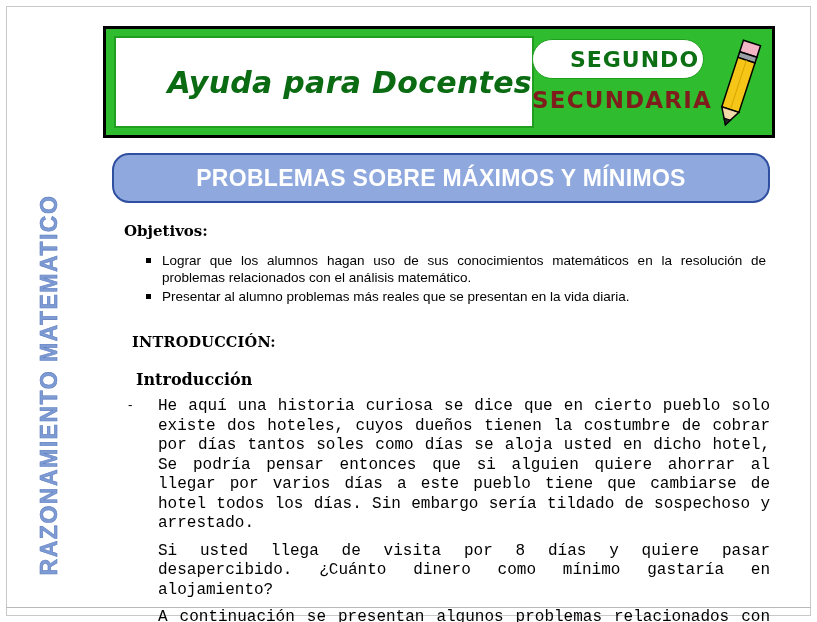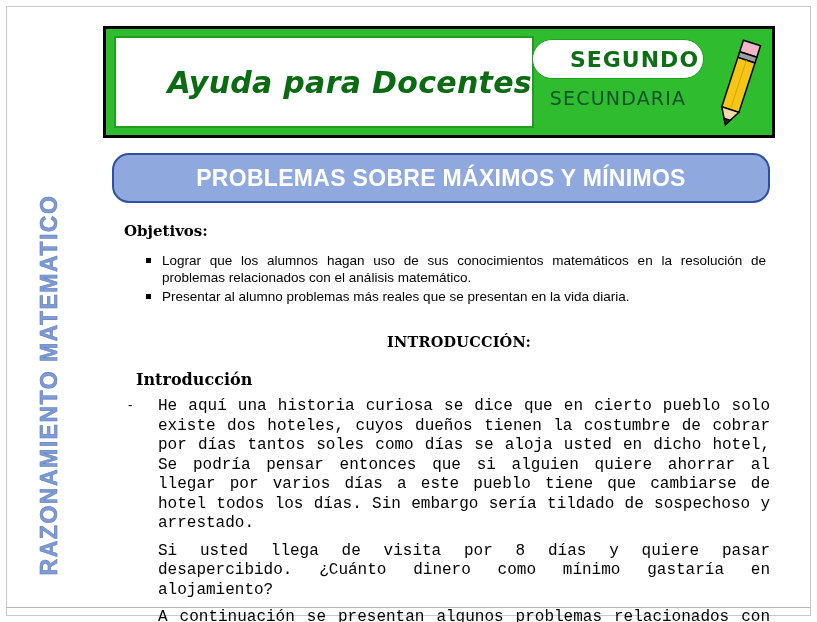--- a/index.html
+++ b/index.html
@@ -136,23 +136,23 @@
     letter-spacing: 1px;
     padding-left: 33px;
   }
   .subtitle-text {
     position: absolute;
     left: 0;
     top: 48px;
     width: 172px;
     text-align: center;
     font-family: "DejaVu Sans", sans-serif;
-    font-weight: normal;
-    font-size: 19px;
-    color: #14532d;
+    font-weight: bold;
+    font-size: 23px;
+    color: #7f1d1d;
     letter-spacing: 1.2px;
   }
   
   .pencil {
     position: absolute;
     right: 10px;
     top: 6px;
     width: 46px;
     height: 96px;
   }
@@ -217,23 +217,22 @@
     left: 10px;
     top: 6px;
     width: 5px;
     height: 5px;
     background: #000000;
   }
   .h-intro-caps {
     font-family: "DejaVu Serif", serif;
     font-weight: bold;
     font-size: 14.5px;
-    margin: 28px 0 0 16px;
+    margin: 28px 0 0 8px;
     letter-spacing: 0.2px;
-    text-align: center;
   }
   .h-intro {
     font-family: "DejaVu Serif", serif;
     font-weight: bold;
     font-size: 16px;
     margin: 20px 0 8px 12px;
   }
   .para-wrap {
     position: relative;
     padding-left: 26px;

